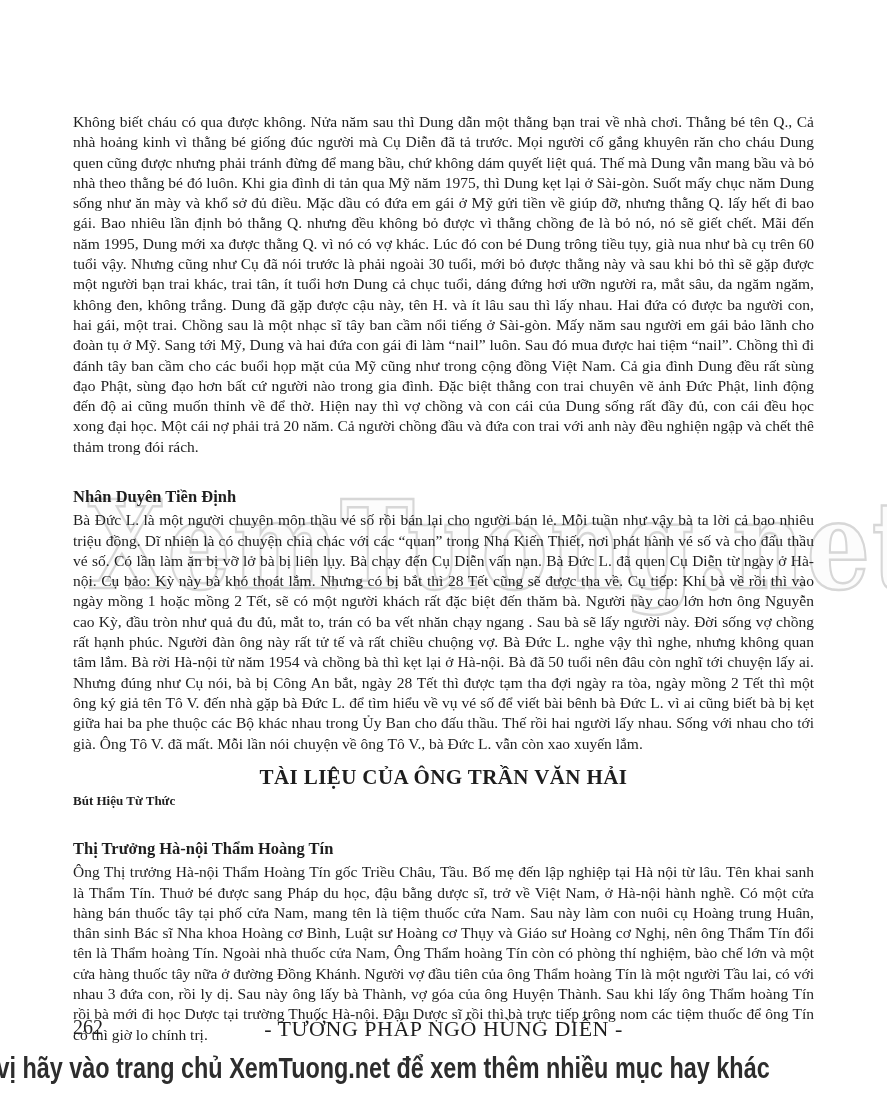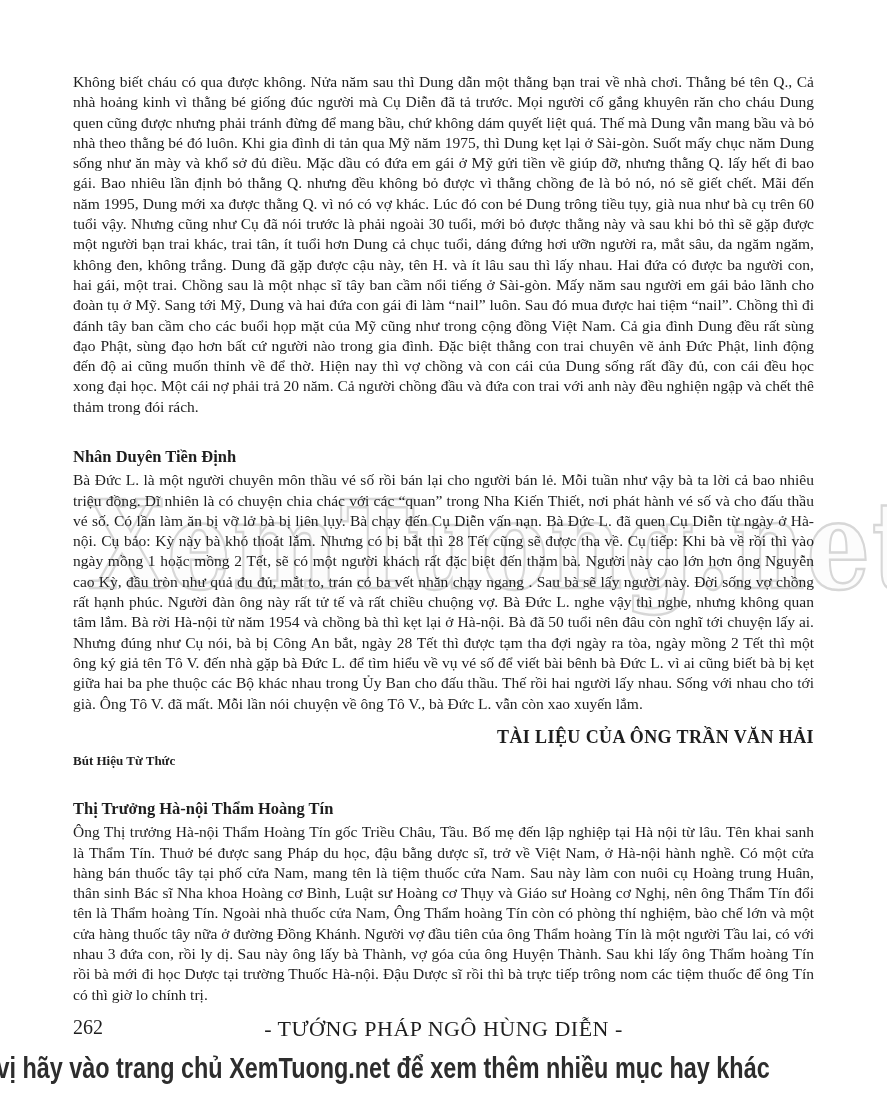--- a/index.html
+++ b/index.html
@@ -24,31 +24,31 @@
     -webkit-text-stroke:2.5px #d7d7d7;
     transform:scaleX(0.82);
     transform-origin:left top;
     white-space:nowrap;
     user-select:none;
   }
   .block{
     position:absolute;left:73px;width:741px;
     z-index:1;
     text-align:justify;
-    font-size:15.5px;line-height:20.3px;
+    font-size:15.5px;line-height:20.3px;margin-top:40px;
   }
   .b1{top:72px;}
   .b2{top:447px;}
   .b3{top:727px;}
   .b4{top:799px;}
   .h-small{
     font-size:16.5px;font-weight:bold;margin:0 0 3px 0;text-align:left;
   }
   .h-big{
-    font-size:18px;font-weight:bold;letter-spacing:0.4px;margin:0 0 4px 0;text-align:right;
+    font-size:21px;font-weight:bold;letter-spacing:0.4px;margin:0 0 4px 0;text-align:center;
   }
   .h-sub{
     font-size:13px;font-weight:bold;margin:0;text-align:left;
   }
   .para{margin:0;}
   .page-number{
     position:absolute;left:73px;top:1016px;z-index:1;
     font-size:20px;
   }
   .running-title{

